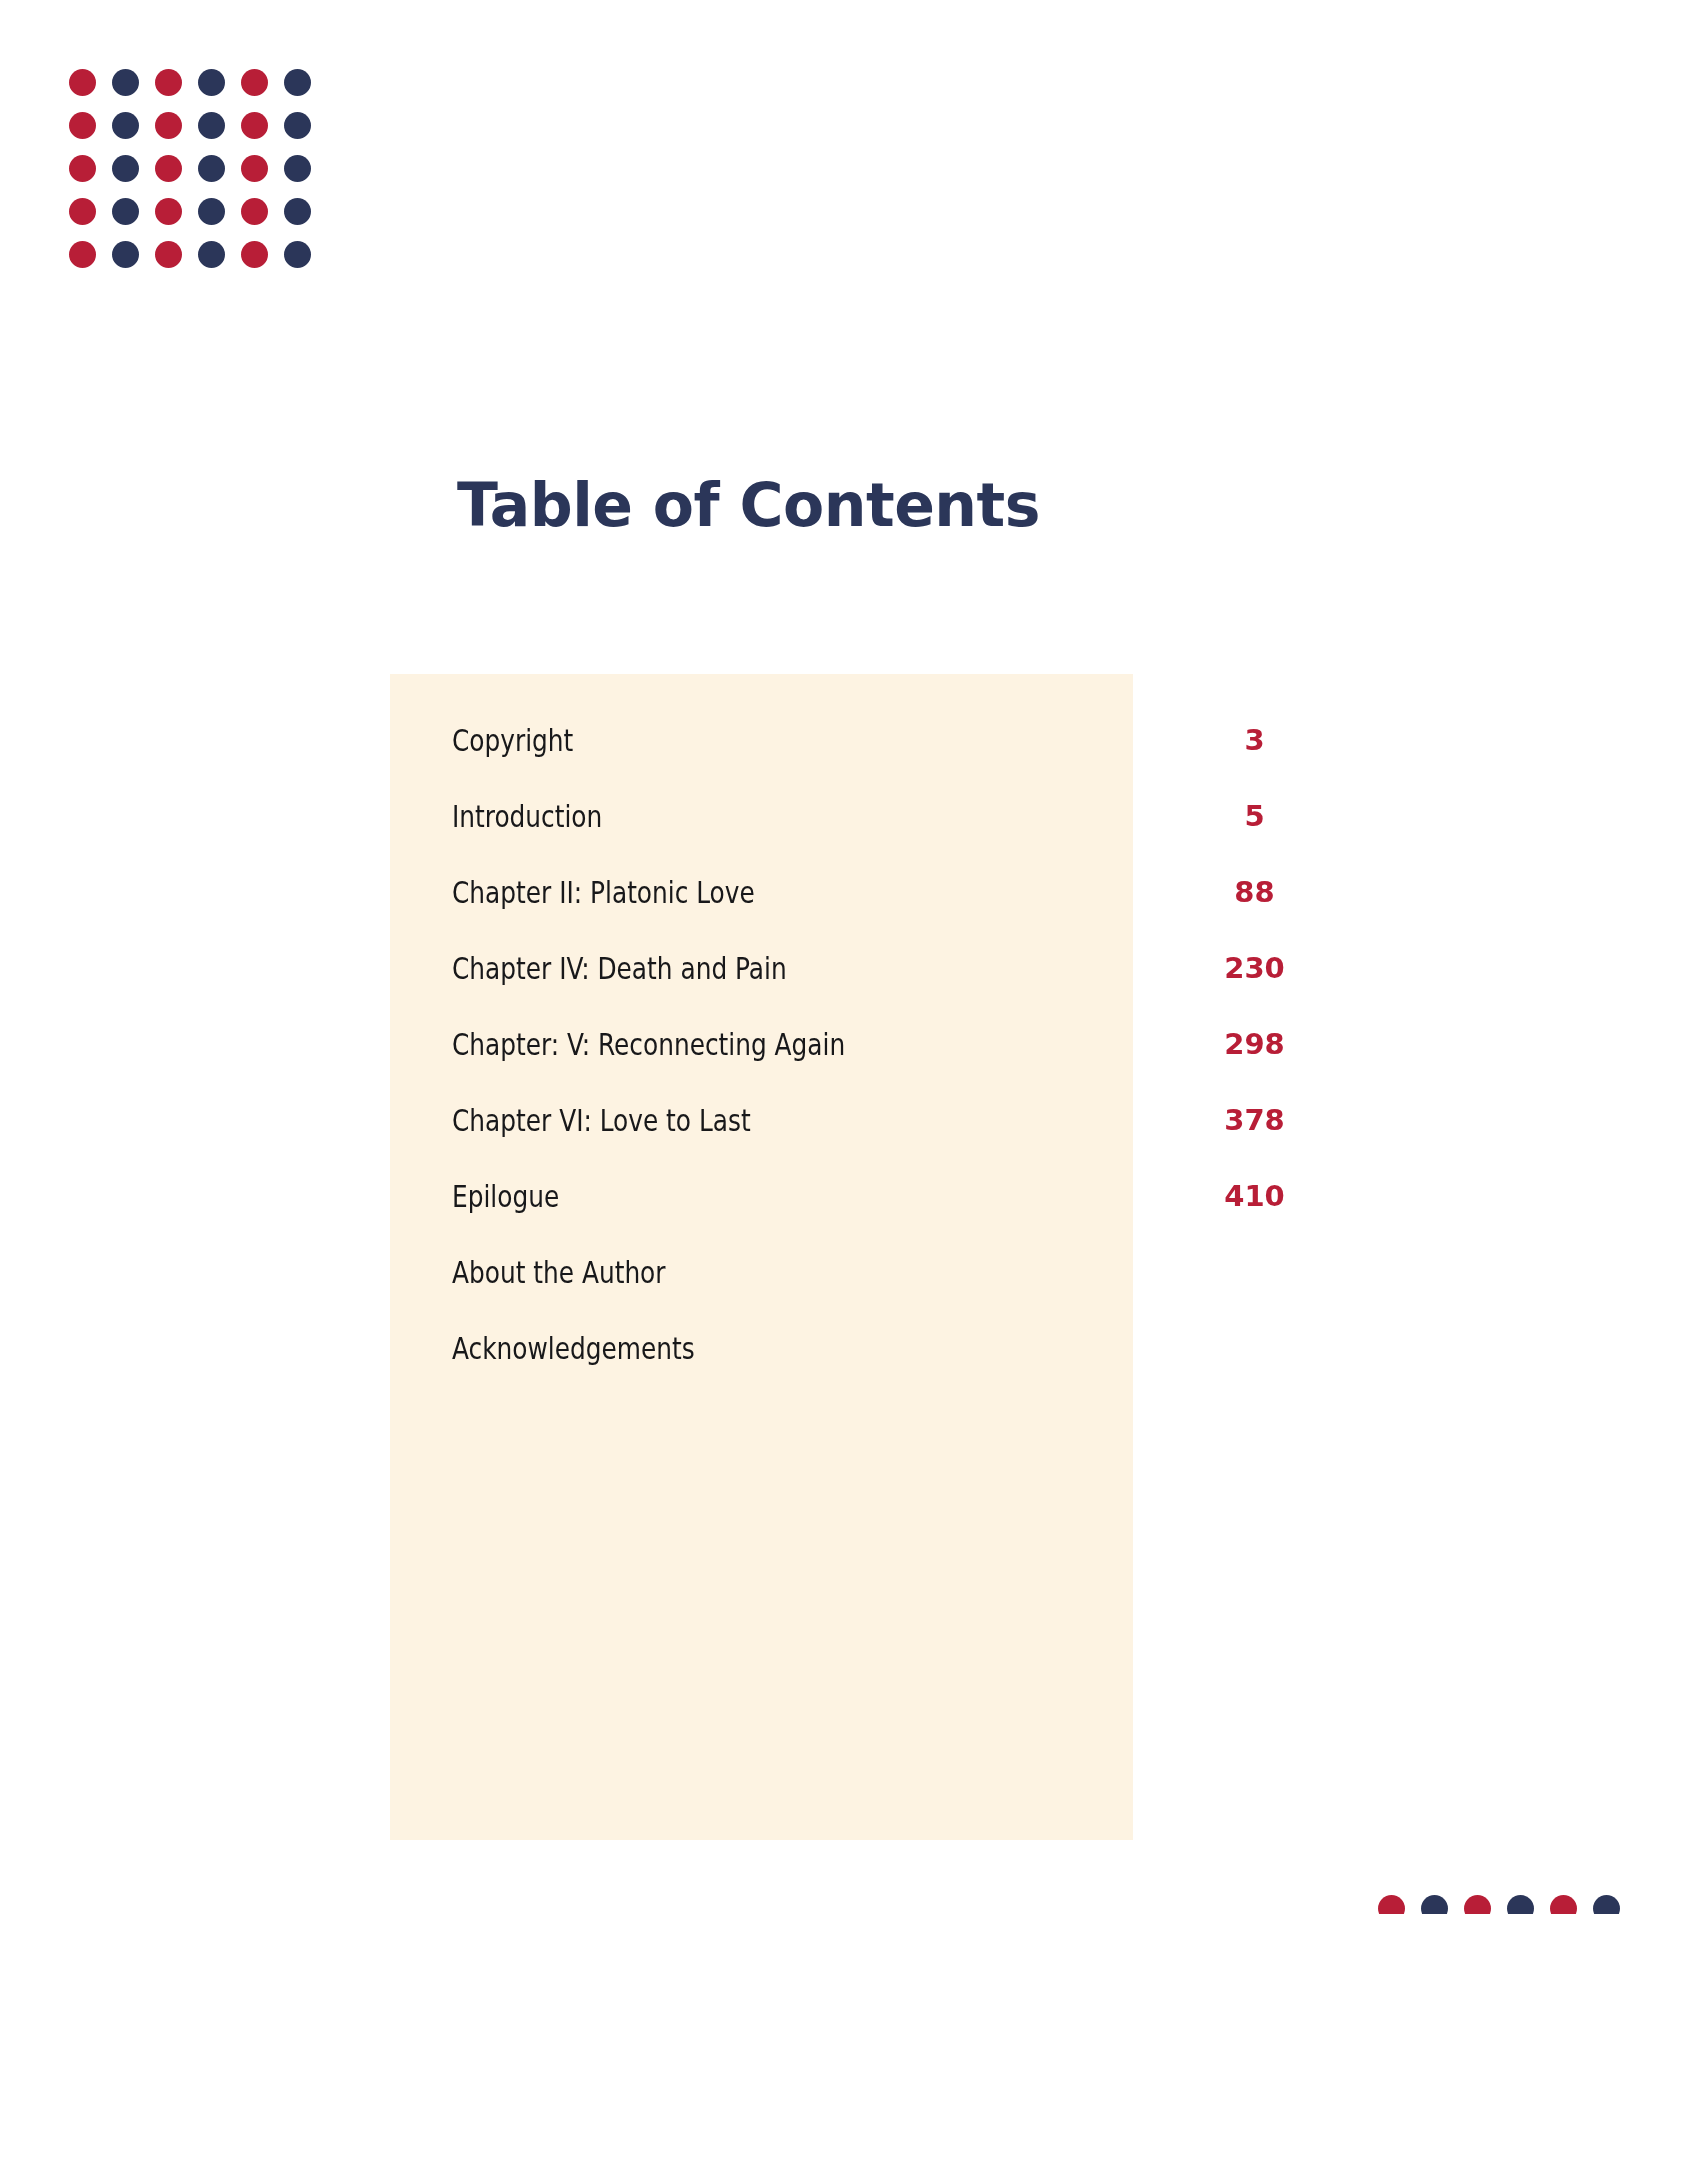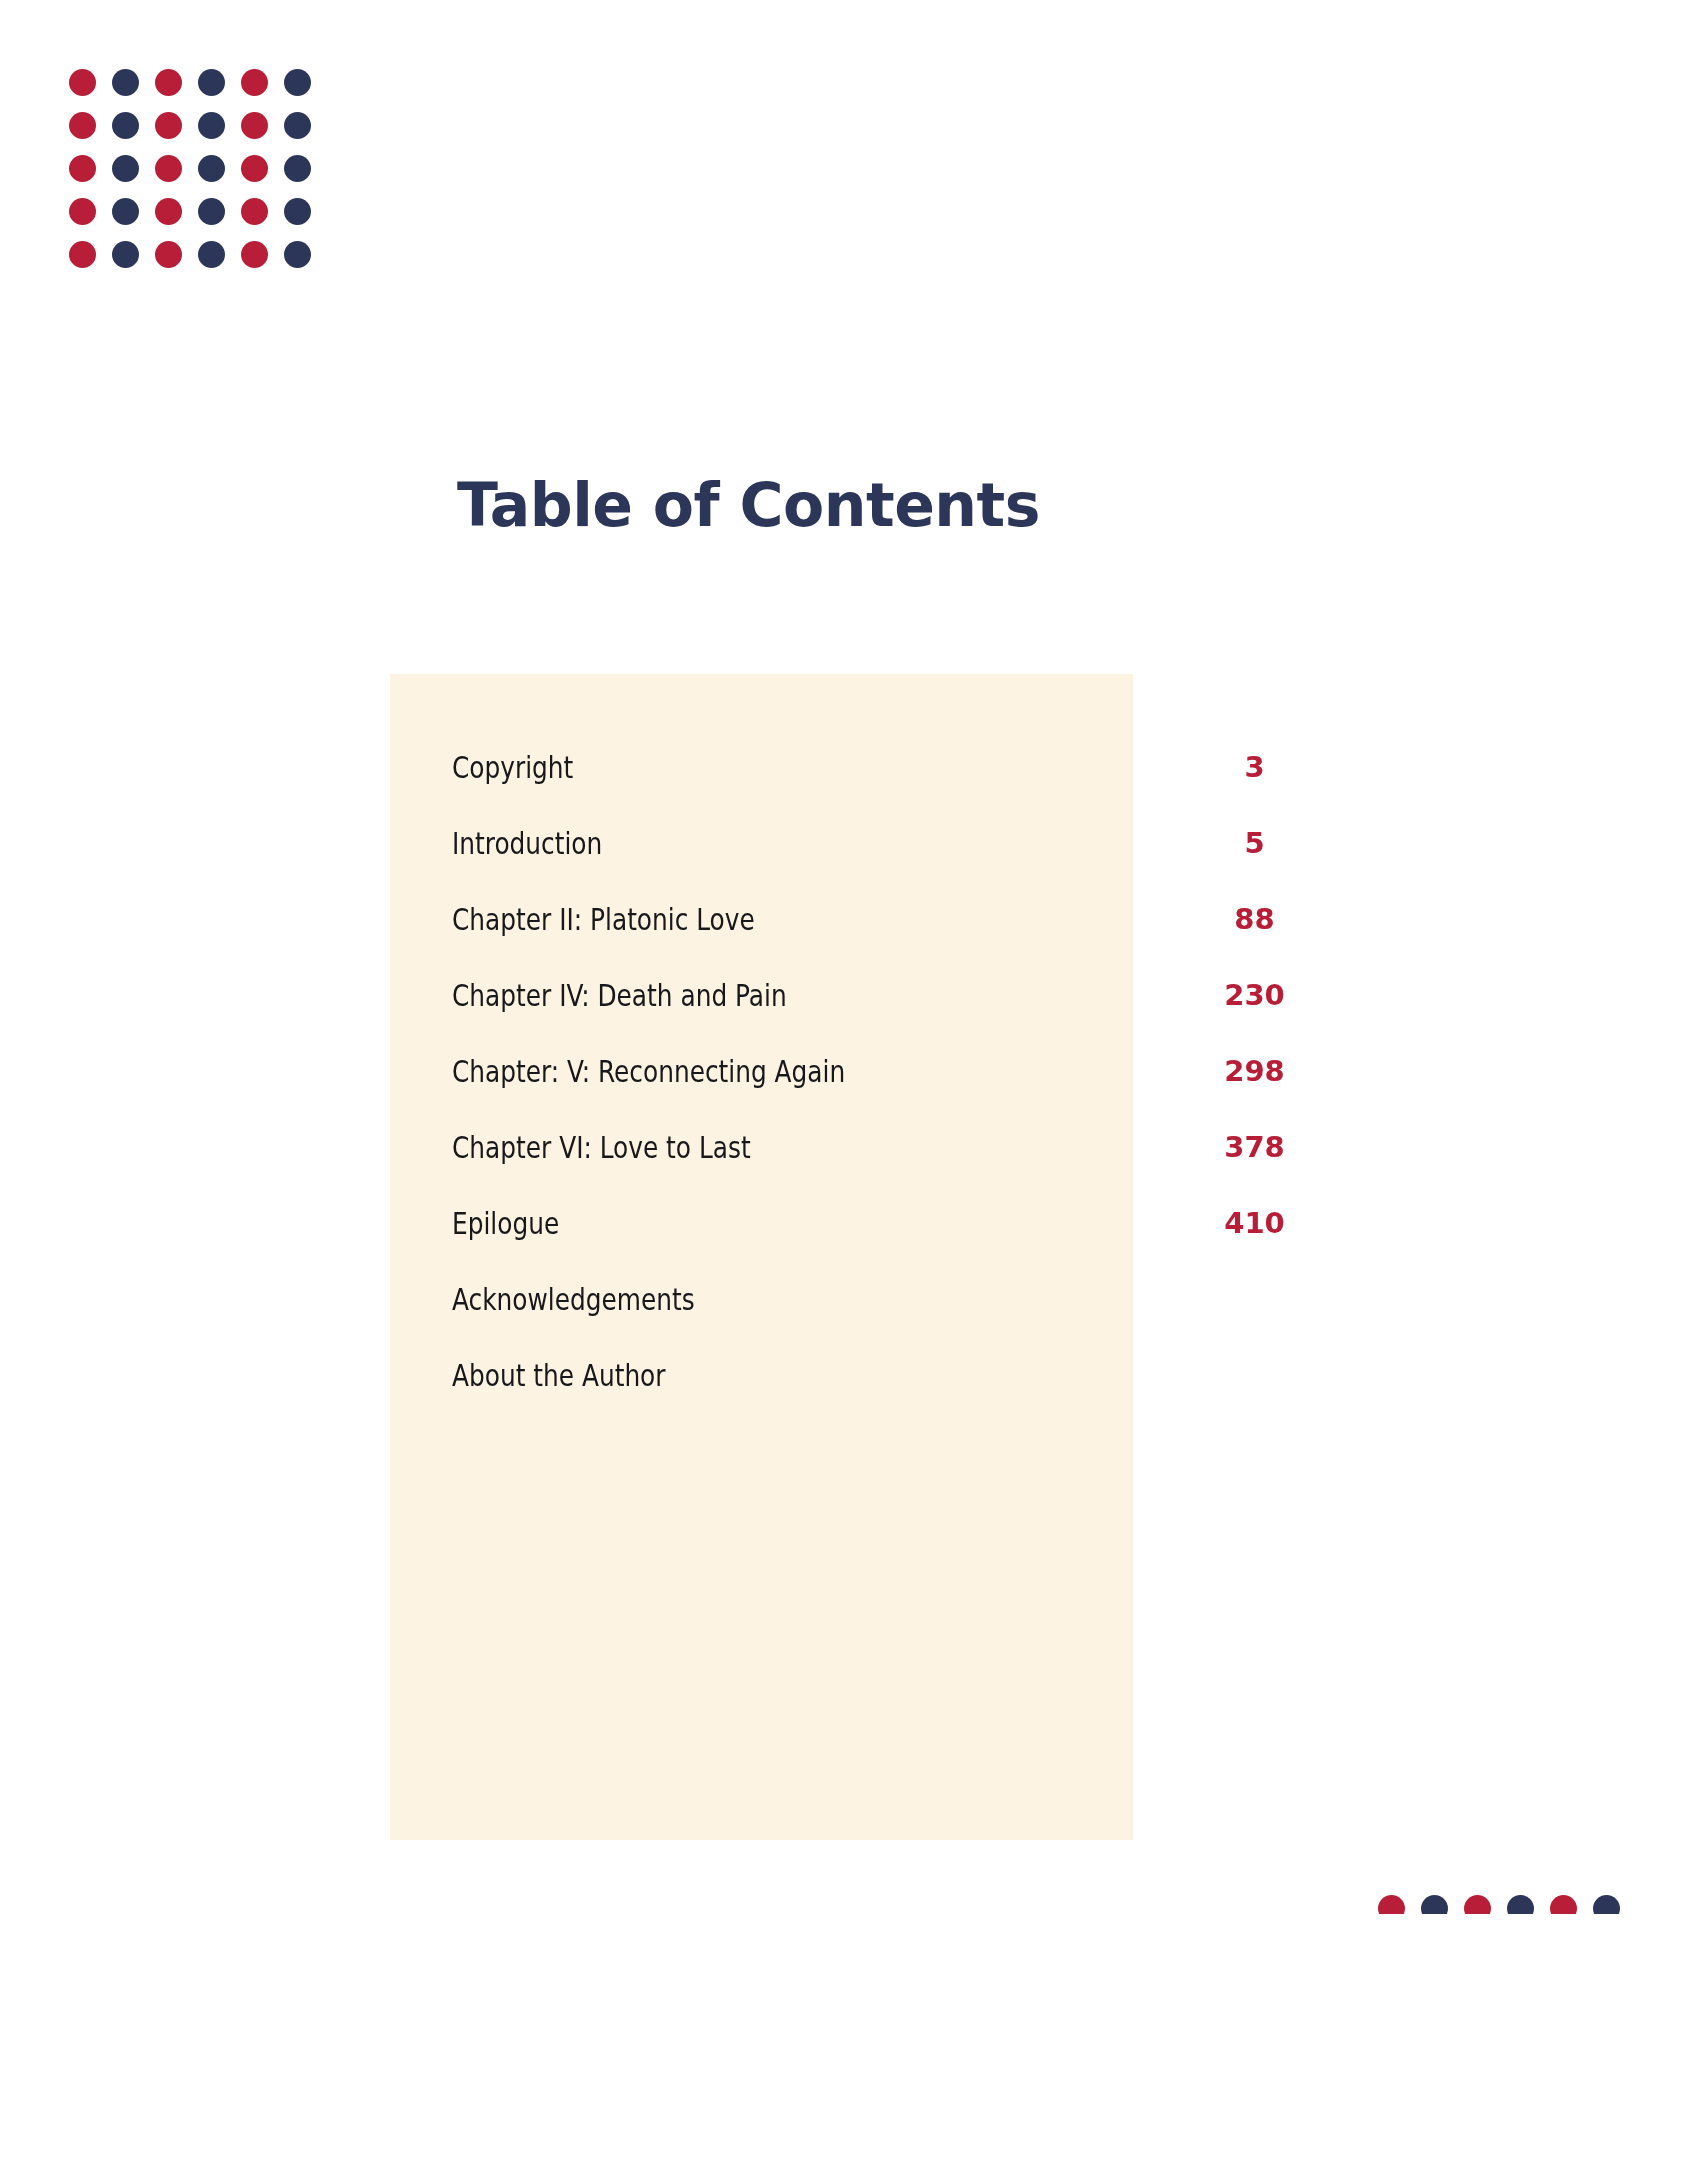--- a/index.html
+++ b/index.html
@@ -53,21 +53,21 @@
     top: 674px;
     width: 743px;
     height: 1166px;
     background: #fdf3e2;
   }
 
   
   .toc-list {
     position: absolute;
     left: 390px;
-    top: 674px;
+    top: 647px;
     width: 910px;
     padding-top: 55px;
     box-sizing: border-box;
   }
   .toc-row {
     position: relative;
     height: 76px;
     display: flex;
     align-items: center;
   }
@@ -160,25 +160,25 @@
       </div>
       <div class="toc-row">
         <div class="toc-label">Chapter VI: Love to Last</div>
         <div class="toc-page">378</div>
       </div>
       <div class="toc-row">
         <div class="toc-label">Epilogue</div>
         <div class="toc-page">410</div>
       </div>
       <div class="toc-row">
+        <div class="toc-label">About the Author</div>
+      </div>
+      <div class="toc-row">
         <div class="toc-label">Acknowledgements</div>
       </div>
-      <div class="toc-row">
-        <div class="toc-label">About the Author</div>
-      </div>
     </div>
 
   <div class="dot-grid bottom-right">
       <div class="dot" style="background: rgb(184, 30, 55);"></div>
       <div class="dot" style="background: rgb(43, 54, 89);"></div>
       <div class="dot" style="background: rgb(184, 30, 55);"></div>
       <div class="dot" style="background: rgb(43, 54, 89);"></div>
       <div class="dot" style="background: rgb(184, 30, 55);"></div>
       <div class="dot" style="background: rgb(43, 54, 89);"></div>
       <div class="dot" style="background: rgb(184, 30, 55);"></div>

